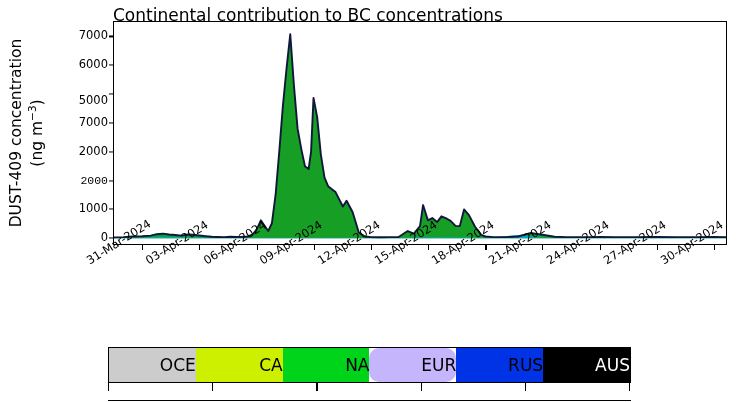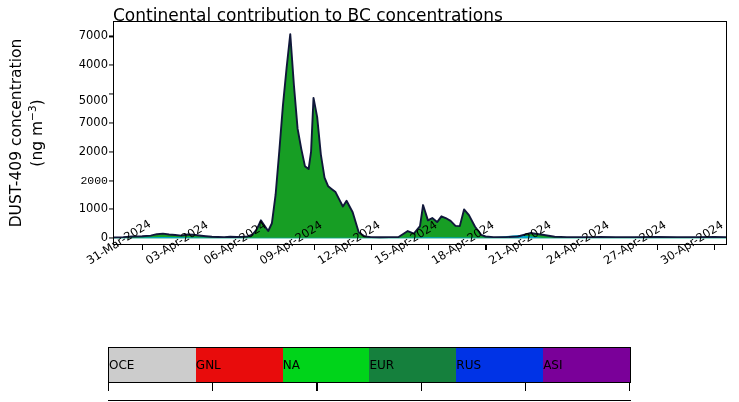--- a/index.html
+++ b/index.html
@@ -140,22 +140,22 @@
     width: 523px;
     height: 36px;
     display: flex;
     border: 1.2px solid #000;
     box-sizing: border-box;
   }
   .legend-cell {
     flex: 1 1 0;
     display: flex;
     align-items: center;
-    justify-content: flex-start;
-    font-size: 12px;
+    justify-content: flex-end;
+    font-size: 17px;
     box-sizing: border-box;
     height: 100%;
   }
   #legend-ticks {
     position: absolute;
     left: 108px;
     top: 383px;
     width: 523px;
     height: 19px;
   }
@@ -187,21 +187,21 @@
   </div>
 </div>
 
 <div id="ytick-labels">
     <div class="ytick-label" style="top: 217.234px;">0</div>
     <div class="ytick-label" style="top: 188.403px;">1000</div>
     <div class="ytick-label" style="top: 159.571px; font-family: Liberation Mono, monospace;">2000</div>
     <div class="ytick-label" style="top: 130.74px;">2000</div>
     <div class="ytick-label" style="top: 101.909px;">7000</div>
     <div class="ytick-label" style="top: 80px;">5000</div>
-    <div class="ytick-label" style="top: 44.2468px;">4000</div>
+    <div class="ytick-label" style="top: 44.2468px;">6000</div>
     <div class="ytick-label" style="top: 15.4156px;">7000</div>
   </div>
 <div id="ytick-marks">
     <div class="ytick-mark" style="top: 217.234px;"></div>
     <div class="ytick-mark" style="top: 188.403px;"></div>
     <div class="ytick-mark" style="top: 159.571px;"></div>
     <div class="ytick-mark" style="top: 130.74px;"></div>
     <div class="ytick-mark" style="top: 101.909px;"></div>
     <div class="ytick-mark" style="top: 73.0779px;"></div>
     <div class="ytick-mark" style="top: 44.2468px;"></div>
@@ -240,34 +240,34 @@
     <div class="xtick-label" style="left: 487.34px; transform: rotate(-32deg); transform-origin: left top; top: 7.1px;">21-Apr-2024</div>
     <div class="xtick-label" style="left: 544.868px; transform: rotate(-32deg); transform-origin: left top; top: 7.1px;">24-Apr-2024</div>
     <div class="xtick-label" style="left: 601.784px; transform: rotate(-32deg); transform-origin: left top; top: 7.1px;">27-Apr-2024</div>
     <div class="xtick-label" style="left: 659.312px; transform: rotate(-32deg); transform-origin: left top; top: 7.1px;">30-Apr-2024</div>
   </div>
 
 <div id="legend-table">
     <div class="legend-cell" style="background: rgb(204, 204, 204); color: rgb(0, 0, 0);">
       <span>OCE</span>
     </div>
-    <div class="legend-cell" style="background: rgb(232, 12, 12); color: rgb(0, 0, 0);">
-      <span>GNL</span>
+    <div class="legend-cell" style="background: rgb(204, 240, 0); color: rgb(0, 0, 0);">
+      <span>CA</span>
     </div>
     <div class="legend-cell" style="background: rgb(0, 212, 26); color: rgb(0, 0, 0);">
       <span>NA</span>
     </div>
-    <div class="legend-cell" style="background: #15803d; color: rgb(0, 0, 0);">
+    <div class="legend-cell" style="background: #c4b5fd; color: rgb(0, 0, 0); border-radius: 10px;">
       <span>EUR</span>
     </div>
     <div class="legend-cell" style="background: rgb(0, 51, 230); color: rgb(0, 0, 0);">
       <span>RUS</span>
     </div>
-    <div class="legend-cell" style="background: rgb(122, 0, 153); color: rgb(0, 0, 0);">
-      <span>ASI</span>
+    <div class="legend-cell" style="background: rgb(0, 0, 0); color: rgb(255, 255, 255);">
+      <span>AUS</span>
     </div>
   </div>
 <div id="legend-ticks">
     <div class="legend-tick" style="left: 0px;"></div>
     <div class="legend-tick" style="left: 104.2px;"></div>
     <div class="legend-tick" style="left: 208.4px;"></div>
     <div class="legend-tick" style="left: 312.6px;"></div>
     <div class="legend-tick" style="left: 416.8px;"></div>
     <div class="legend-tick" style="left: 521px;"></div>
   </div>

